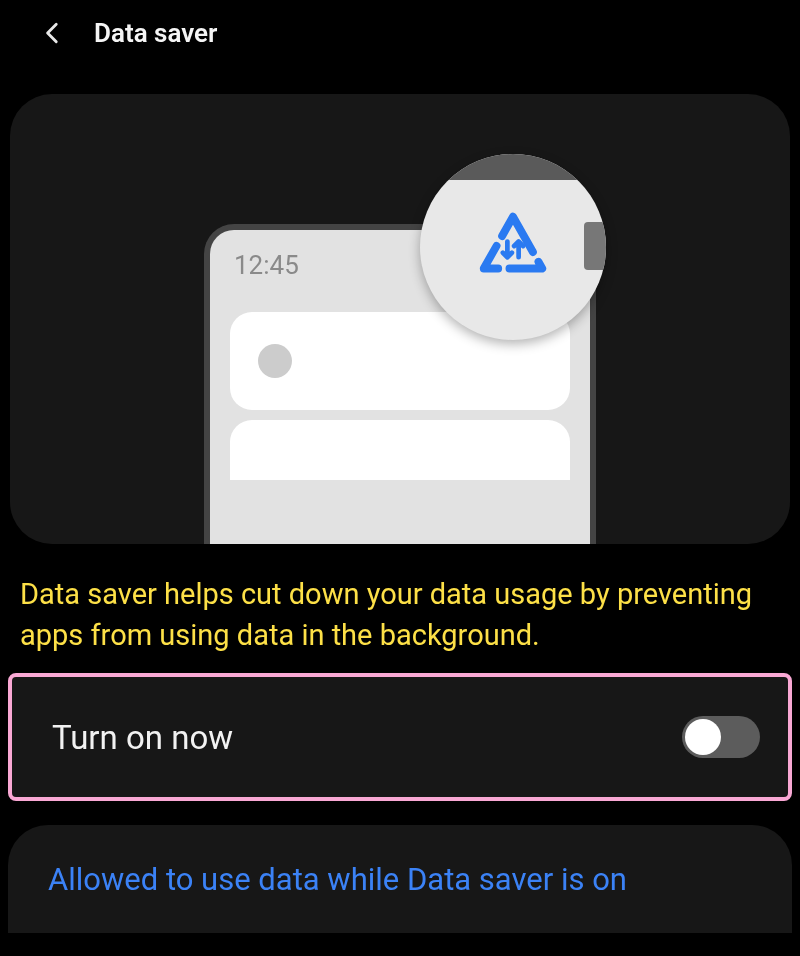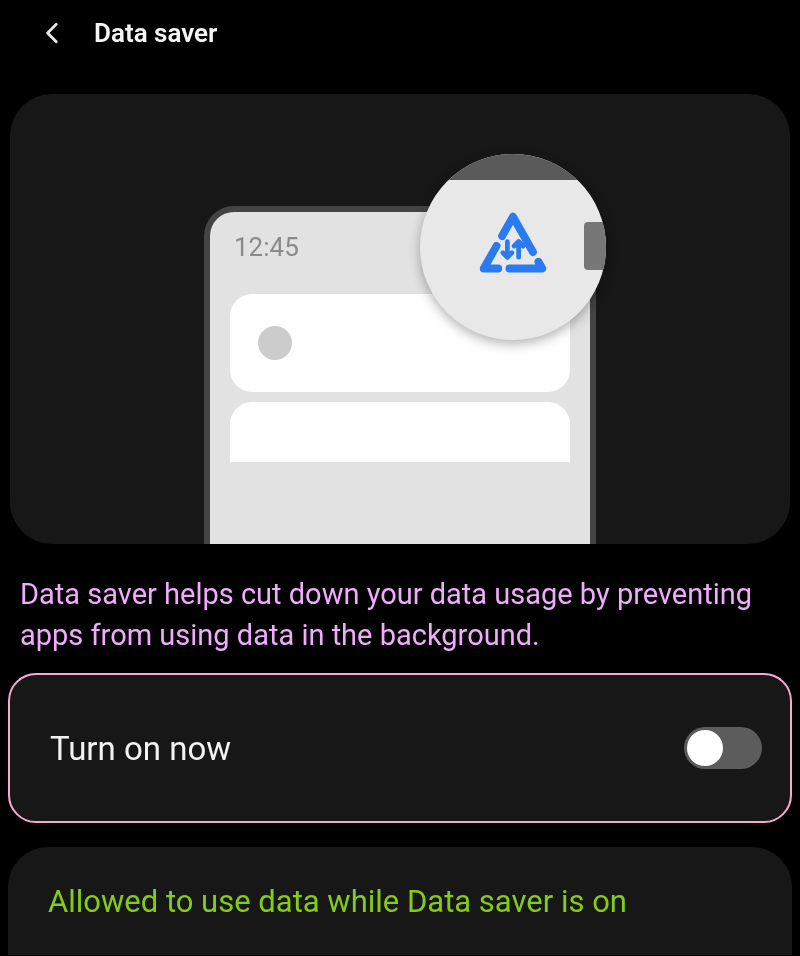--- a/index.html
+++ b/index.html
@@ -34,21 +34,21 @@
     background: #171717;
     border-radius: 42px;
     height: 450px;
     position: relative;
     display: flex;
     justify-content: center;
     overflow: hidden;
   }
   .phone-mock {
     position: absolute;
-    top: 112px;
+    top: 130px;
     width: 392px;
     height: 400px;
     background: #e2e2e2;
     border-radius: 30px 30px 0 0;
     border: 6px solid #444444;
     border-bottom: none;
     overflow: hidden;
   }
   .phone-statusbar {
     display: flex;
@@ -113,33 +113,33 @@
     top: 68px;
     width: 26px;
     height: 48px;
     background: #777777;
     border-radius: 4px;
   }
   .description {
     padding: 30px 20px 18px 20px;
     font-size: 29px;
     line-height: 1.4;
-    color: #f0abfc;
+    color: #fde047;
     font-weight: 400;
   }
   .toggle-row {
     margin: 0 8px;
     background: #171717;
-    border-radius: 28px;
-    height: 150px;
+    border-radius: 8px;
+    height: 128px;
     display: flex;
     align-items: center;
     justify-content: space-between;
     padding: 0 28px 0 40px;
-    border: 2px solid #f9a8d4;
+    border: 4px solid #f9a8d4;
   }
   .toggle-label {
     font-size: 33px;
     font-weight: 400;
     color: #f2f2f2;
   }
   .switch {
     width: 78px;
     height: 42px;
     background: #5c5c5c;
@@ -160,21 +160,21 @@
     background: #171717;
     border-radius: 40px 40px 0 0;
     height: 108px;
     display: flex;
     align-items: center;
     padding: 0 40px;
   }
   .option-label {
     font-size: 31px;
     font-weight: 400;
-    color: #84cc16;
+    color: #3b82f6;
   }
 </style>
 </head>
 <body>
 
 <div class="header">
   <div class="back-icon">
     <svg viewBox="0 0 24 24" width="26" height="26" fill="none" stroke="#e8e8e8" stroke-width="2.6" stroke-linecap="round" stroke-linejoin="round">
       <polyline points="15 4 7 12 15 20"></polyline>
     </svg>

